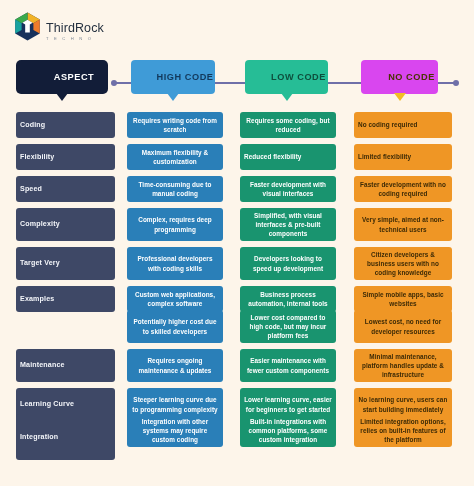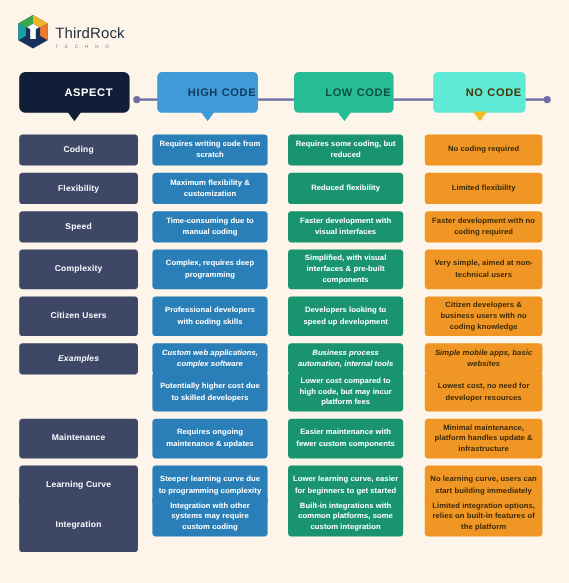--- a/index.html
+++ b/index.html
@@ -36,28 +36,28 @@
   #h-aspect .tail{border-top:8px solid #121d38;}
 
   #h-high{left:131px;width:84px;background:#3f9bd7;}
   #h-high span{color:#12395c;}
   #h-high .tail{border-top:8px solid #3f9bd7;}
 
   #h-low{left:245px;width:83px;background:#26bd96;}
   #h-low span{color:#0e4f3d;}
   #h-low .tail{border-top:8px solid #26bd96;}
 
-  #h-no{left:361px;width:77px;background:#5eead4;}
+  #h-no{left:361px;width:77px;background:#d946ef;}
   #h-no span{color:#4a3404;}
   #h-no .tail{border-top:8px solid #f2bd24;}
 
   
   .grid{position:absolute;left:0;top:112px;width:474px;}
   .row{position:relative;width:474px;display:flex;margin-bottom:6px;}
-  .cell{border-radius:3px;display:flex;align-items:center;justify-content:center;
+  .cell{border-radius:3px;display:flex;align-items:center;justify-content:flex-start;
         text-align:center;box-sizing:border-box;padding:3px 4px;}
   .cell p{margin:0;font-size:6.4px;line-height:1.42;font-weight:700;letter-spacing:.05px;}
 
   .c-aspect{position:absolute;left:16px;width:99px;background:#3e4866;}
   .c-aspect p{color:#f4f6fa;font-size:7.1px;font-weight:700;letter-spacing:.15px;}
   .c-high{position:absolute;left:127px;width:96px;background:#2a7fb8;}
   .c-high p{color:#ffffff;}
   .c-low{position:absolute;left:240px;width:96px;background:#19946f;}
   .c-low p{color:#ffffff;}
   .c-no{position:absolute;left:354px;width:98px;background:#ef9625;}
@@ -161,33 +161,33 @@
         </div>
         <div class="cell c-low" style="height: 33px;">
           <p>Simplified, with visual interfaces &amp; pre-built components</p>
         </div>
         <div class="cell c-no" style="height: 33px;">
           <p>Very simple, aimed at non-technical users</p>
         </div>
       </div>
       <div class="row" style="height: 33px;">
         <div class="cell c-aspect" style="height: 33px;">
-          <p>Citizen Users</p>
+          <p>Target Very</p>
         </div>
         <div class="cell c-high" style="height: 33px;">
           <p>Professional developers with coding skills</p>
         </div>
         <div class="cell c-low" style="height: 33px;">
           <p>Developers looking to speed up development</p>
         </div>
         <div class="cell c-no" style="height: 33px;">
           <p>Citizen developers &amp; business users with no coding knowledge</p>
         </div>
       </div>
-      <div class="row" style="height: 18px; font-style: italic;">
+      <div class="row" style="height: 18px;">
         <div class="cell c-aspect" style="height: 26px;">
           <p>Examples</p>
         </div>
         <div class="cell c-high" style="height: 26px;">
           <p>Custom web applications, complex software</p>
         </div>
         <div class="cell c-low" style="height: 26px;">
           <p>Business process automation, internal tools</p>
         </div>
         <div class="cell c-no" style="height: 26px;">

